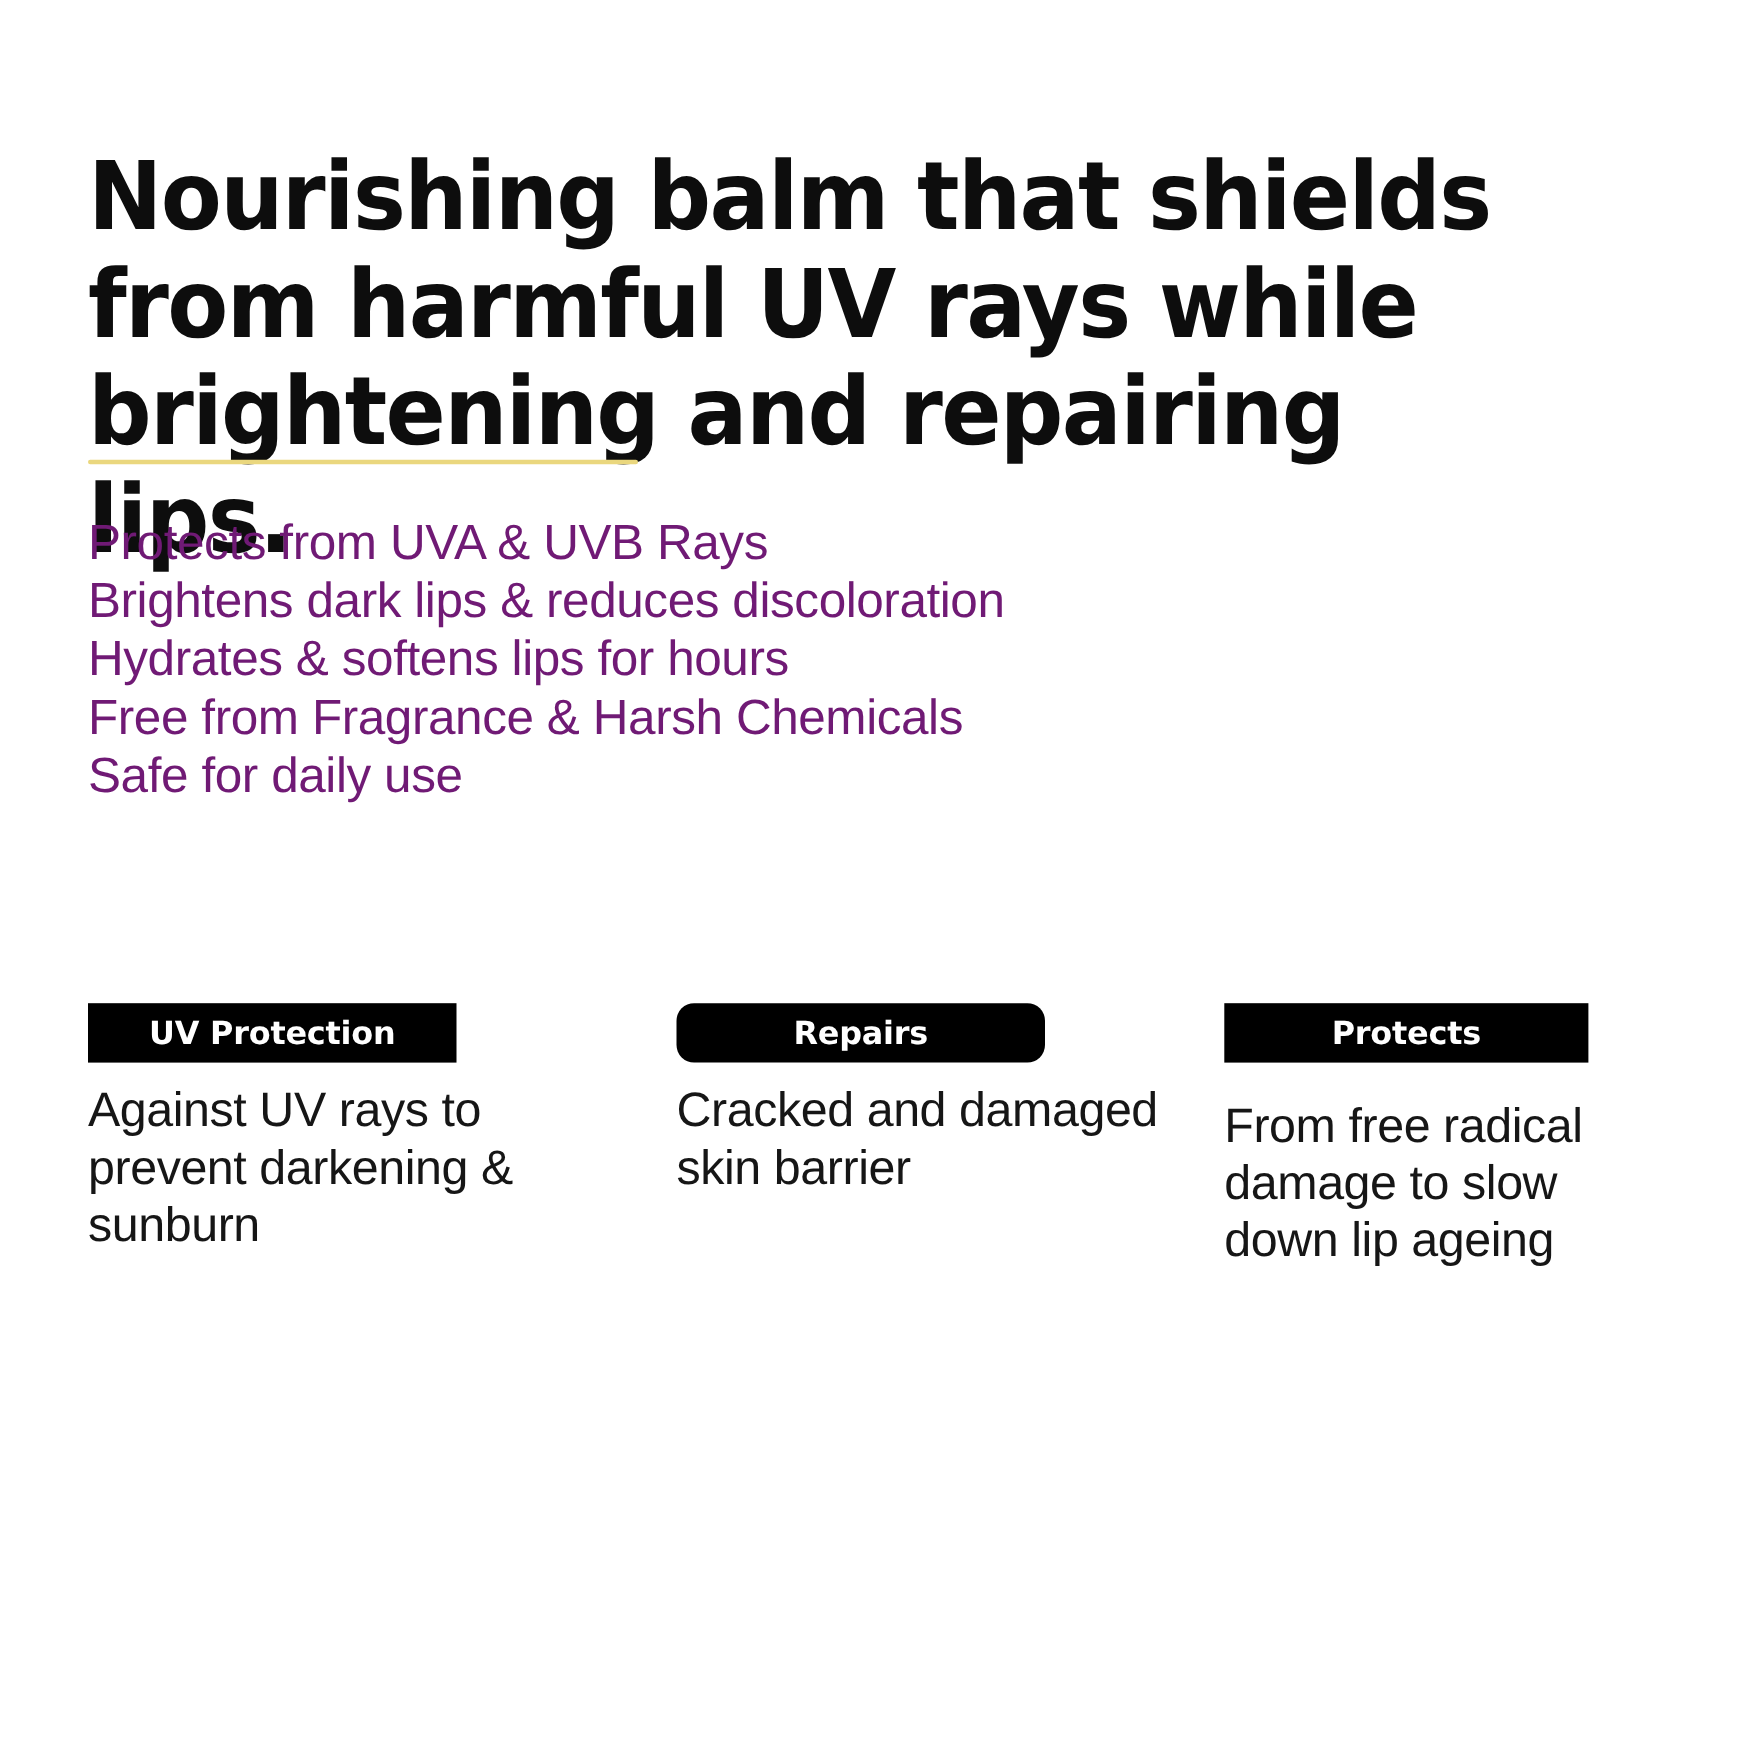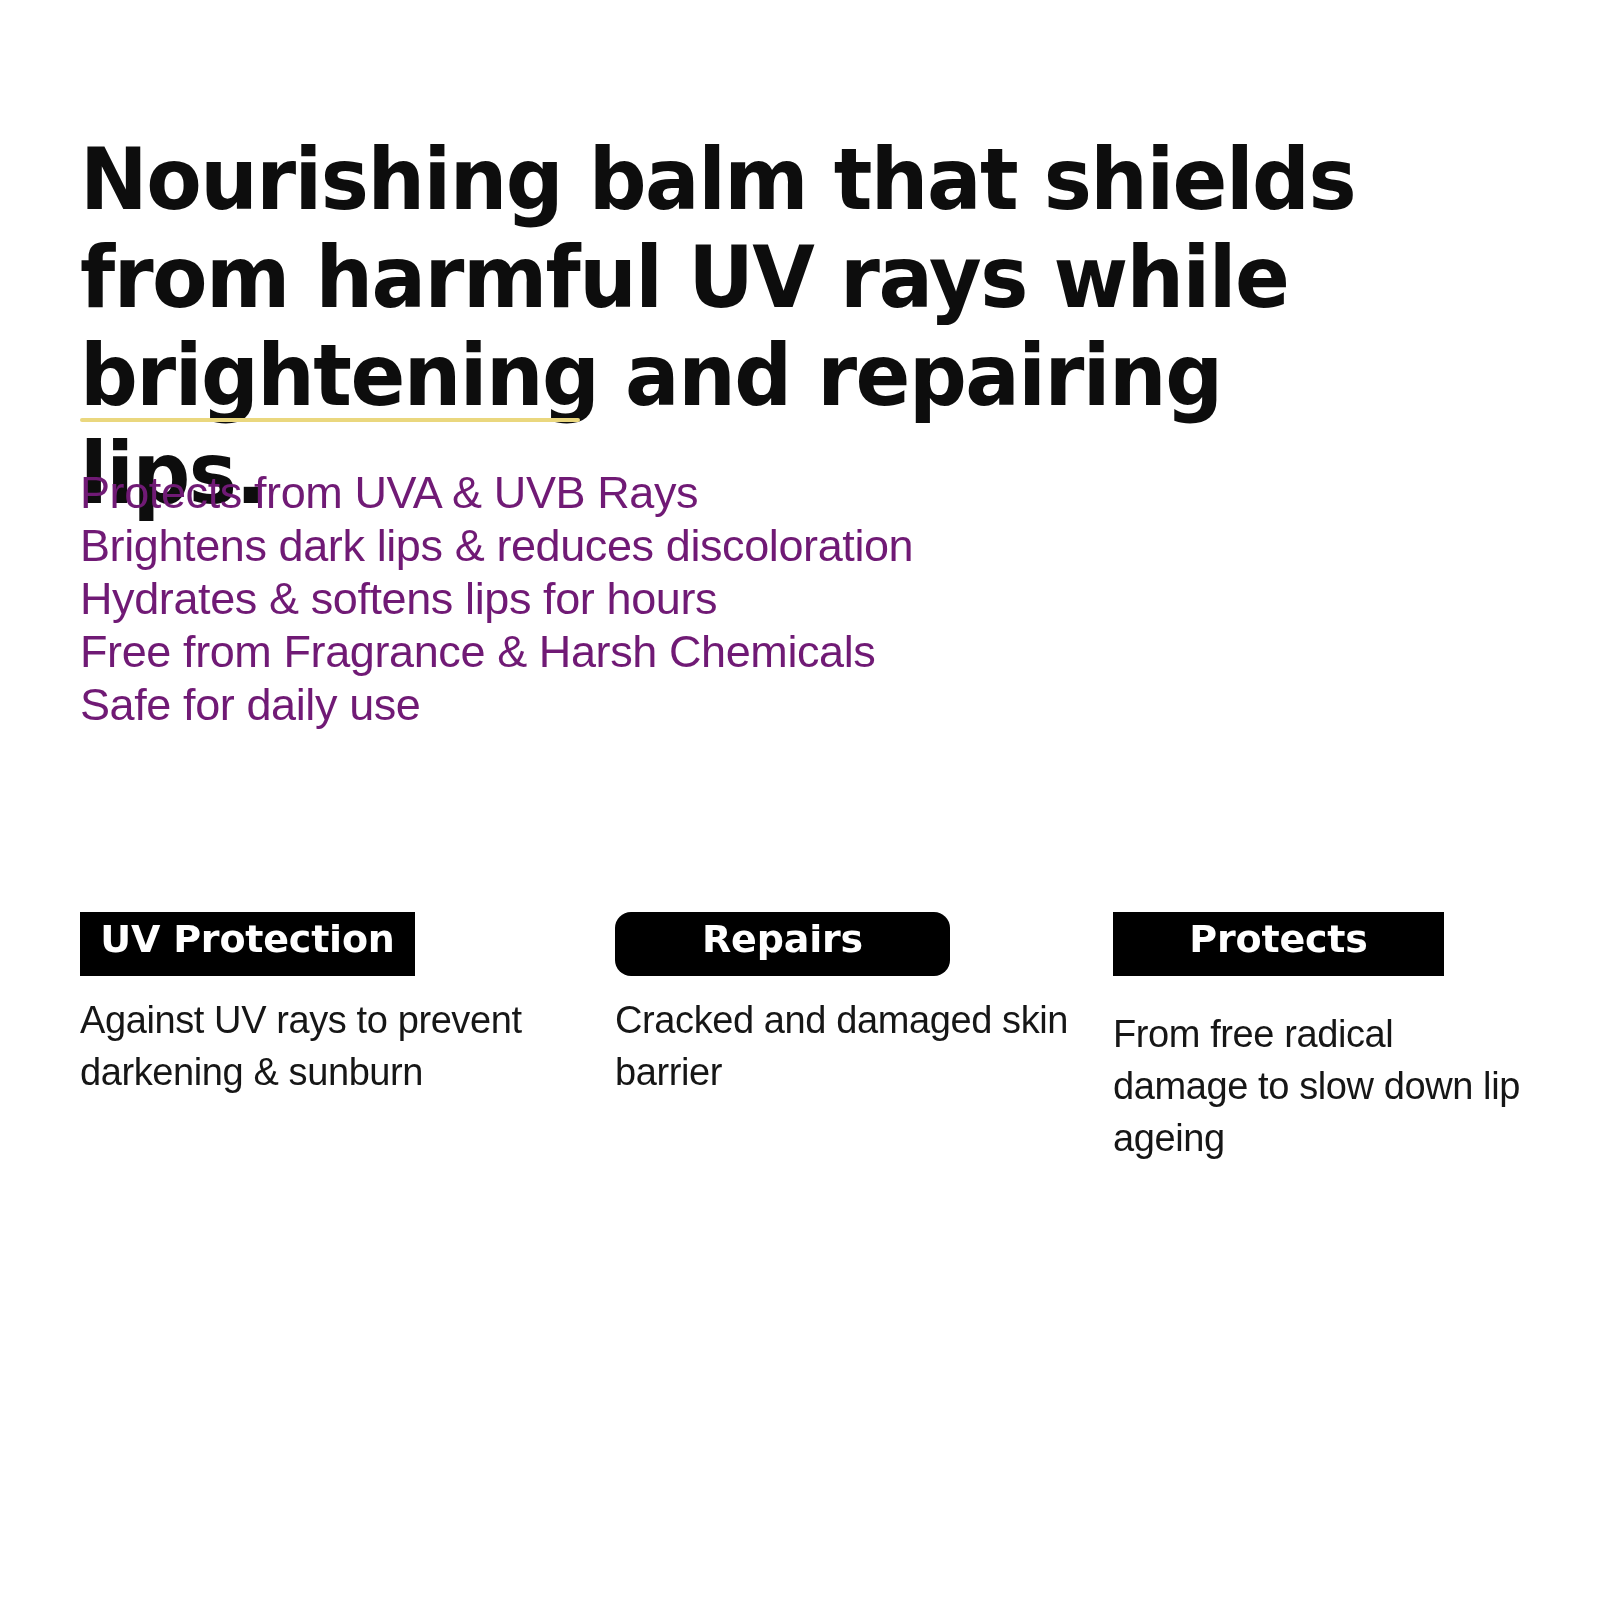--- a/index.html
+++ b/index.html
@@ -97,37 +97,37 @@
   .feature-cell.col-3 { width: 407px; }
 
   .feature-cell.spacer { visibility: hidden; }
 
   .badge {
     display: block;
     background: #000000;
     color: #ffffff;
     font-family: "DejaVu Sans", sans-serif;
     font-weight: 700;
-    font-size: 38px;
+    font-size: 29px;
     line-height: 54px;
-    height: 64px;
+    height: 54px;
     text-align: center;
     letter-spacing: -0.2px;
     white-space: nowrap;
     overflow: hidden;
   }
   .badge.w-uv       { width: 335px; }
   .badge.w-repairs  { width: 335px; border-radius: 16px; }
   .badge.w-protects { width: 331px; }
   .badge.w-bright   { width: 335px; }
   .badge.w-hydrates { width: 335px; }
 
   .feature-desc {
     margin-top: 18px;
-    font-size: 38px;
+    font-size: 44px;
     line-height: 52px;
     font-weight: 400;
     color: #161616;
     letter-spacing: -0.4px;
   }
   .feature-cell.col-3 .feature-desc {
     margin-top: 32px;
   }
 </style>
 </head>

